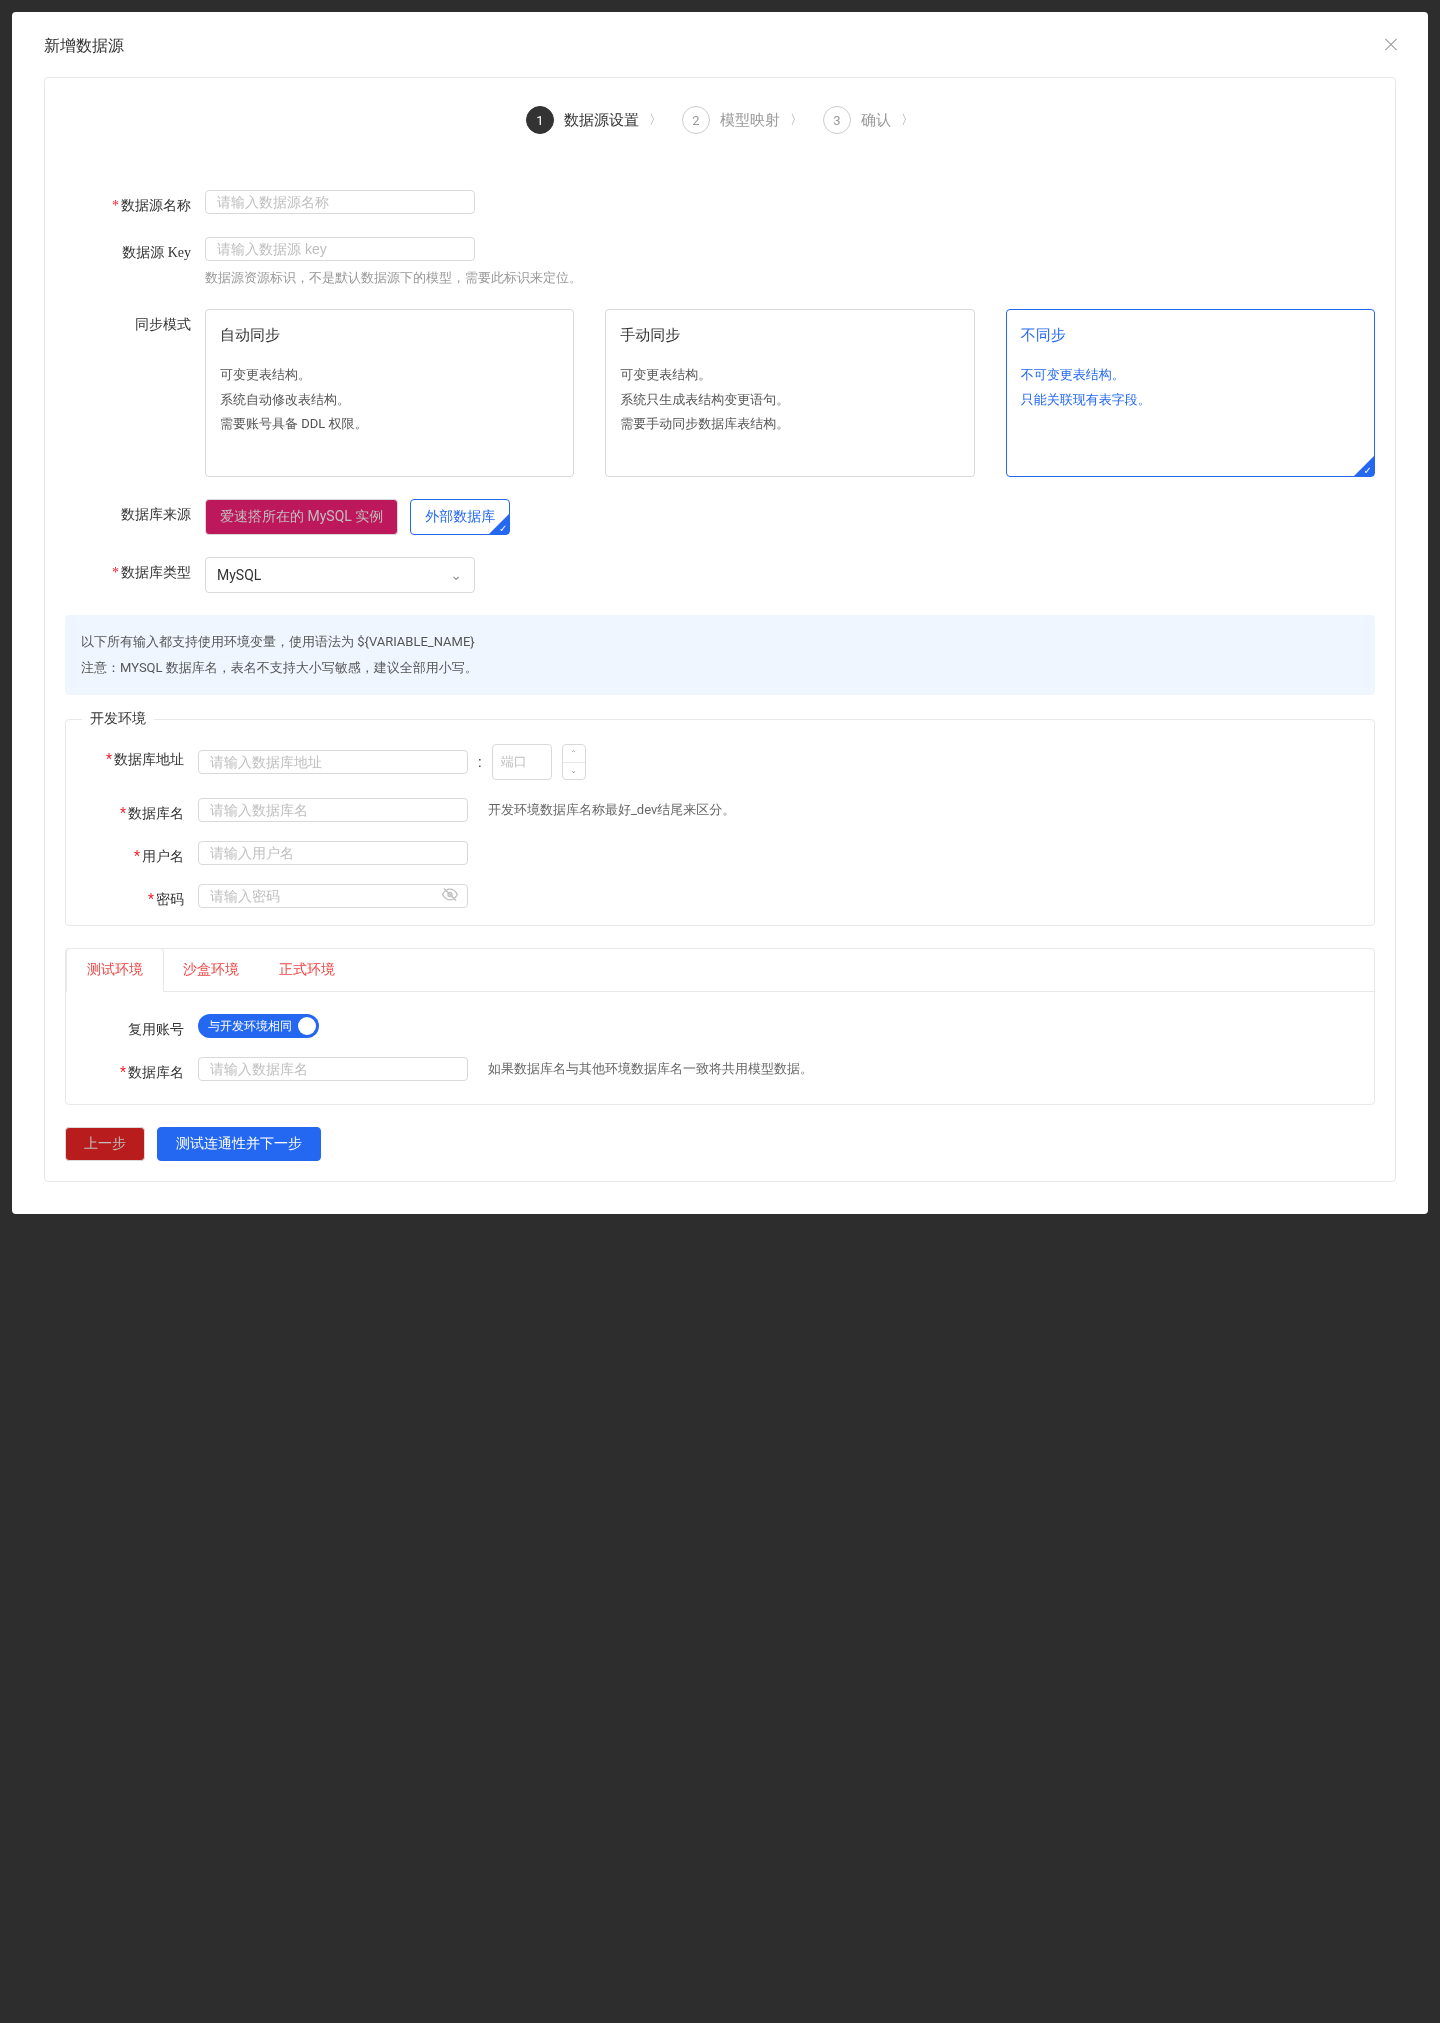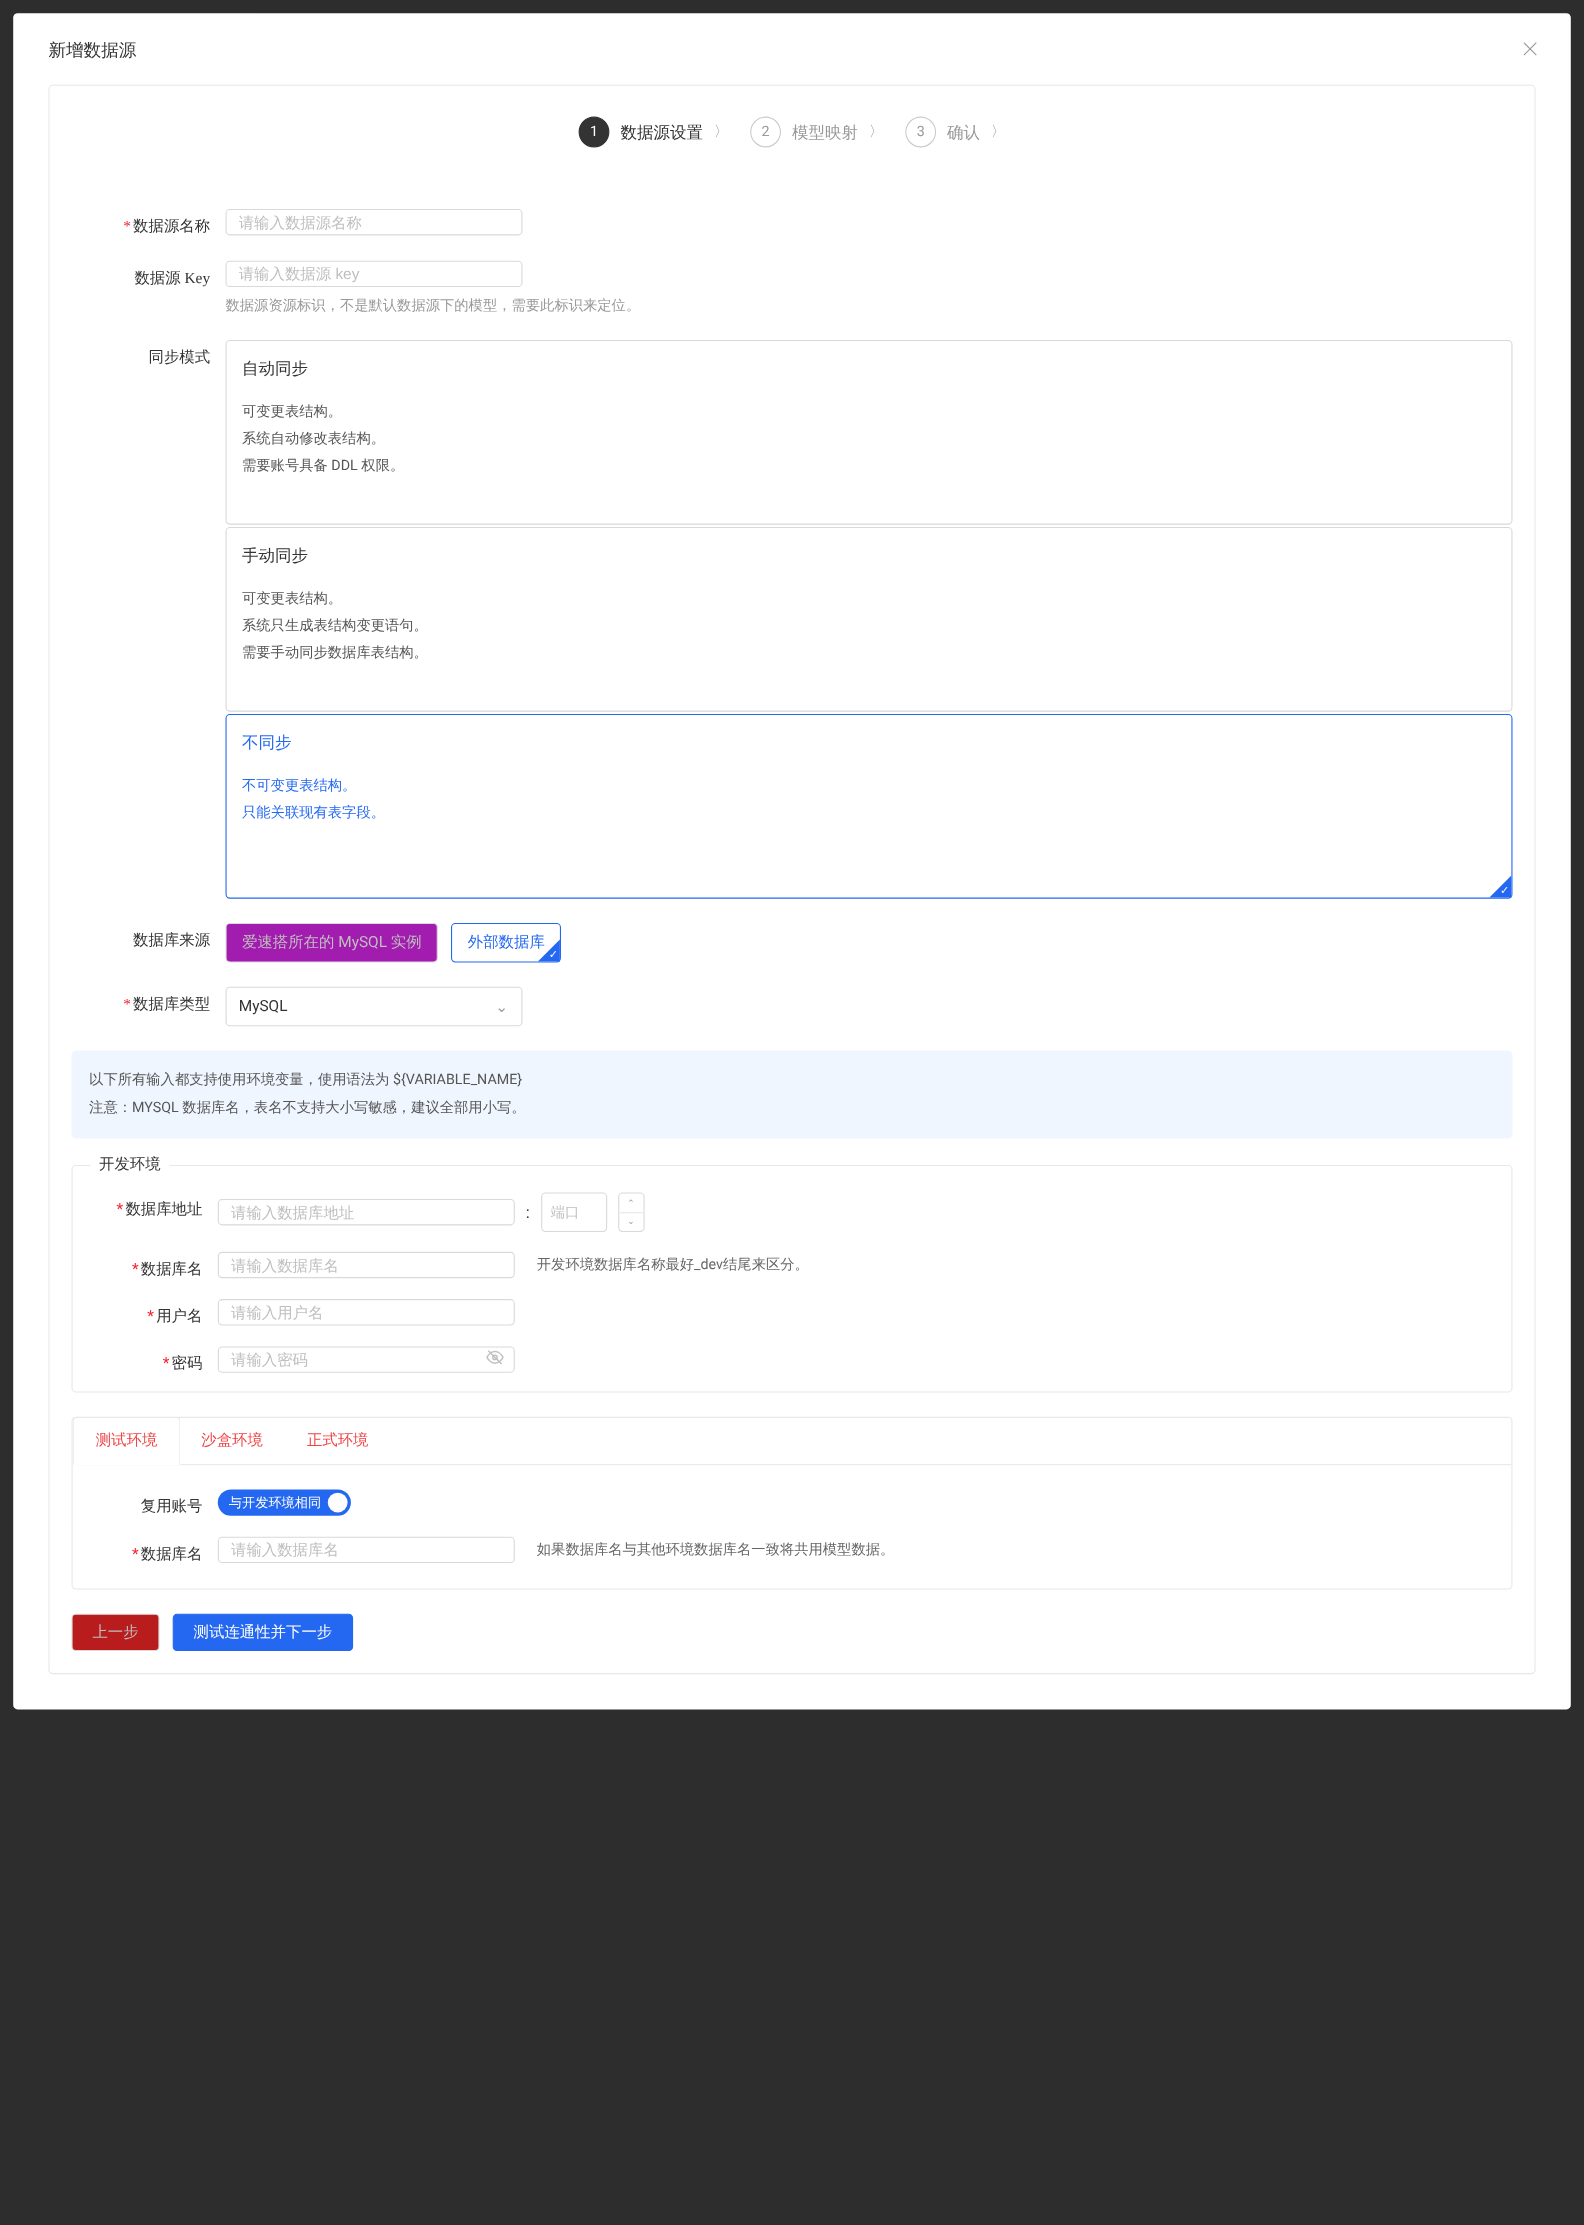--- a/index.html
+++ b/index.html
@@ -124,22 +124,21 @@
       outline: none;
     }
     .input-text::placeholder { color: #bfbfbf; }
     .help-text {
       color: #999;
       font-size: 13px;
       margin-top: 8px;
     }
     .sync-cards {
       display: flex;
-      gap: 2px;
-      flex-direction: column;
+      gap: 31px;
     }
     .sync-card {
       flex: 1;
       border: 1px solid #d9d9d9;
       border-radius: 4px;
       padding: 16px 14px;
       cursor: pointer;
       position: relative;
       min-height: 168px;
     }
@@ -182,21 +181,21 @@
     }
     .source-tab {
       padding: 8px 14px;
       border: 1px solid #d9d9d9;
       border-radius: 4px;
       cursor: pointer;
       font-size: 14px;
       position: relative;
     }
     .source-tab.disabled {
-      background: #a21caf;
+      background: #be185d;
       color: #bfbfbf;
       cursor: not-allowed;
     }
     .source-tab.selected {
       border-color: #2468f2;
       color: #2468f2;
     }
     .select-input {
       width: 270px;
       height: 36px;

